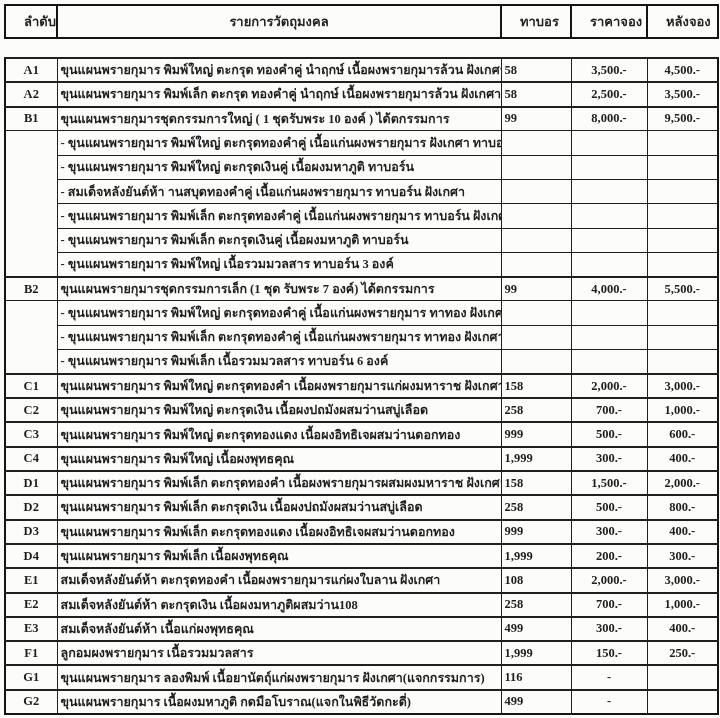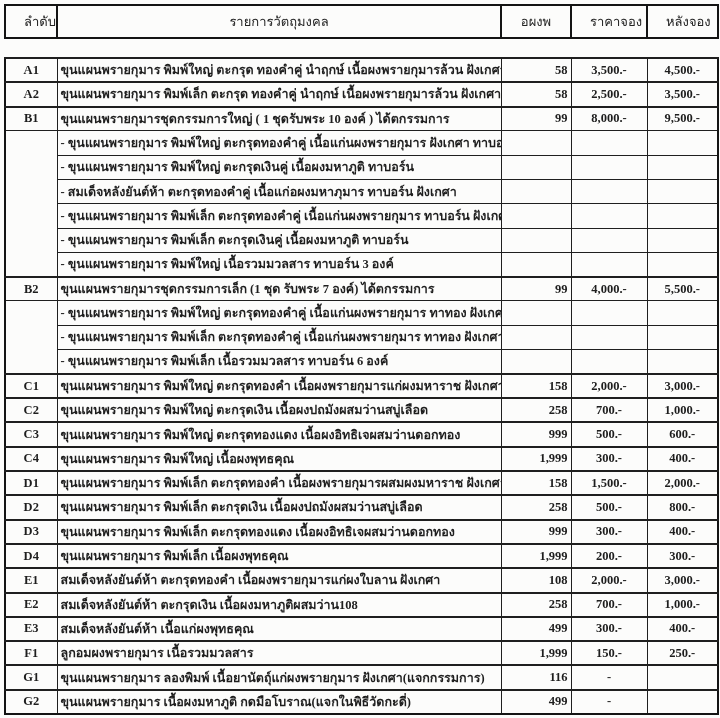--- a/index.html
+++ b/index.html
@@ -25,21 +25,21 @@
     position: absolute;
     left: 4px;
     top: 4px;
     width: 713px;
   }
   .header-table th {
     border: 2px solid #141414;
     height: 31px;
     padding: 0 18px;
     font-size: 13px;
-    font-weight: normal;
+    font-weight: bold;
     text-align: center;
     color: #222;
     overflow: hidden;
     white-space: nowrap;
   }
   
   .body-table {
     position: absolute;
     left: 4px;
     top: 57px;
@@ -52,21 +52,21 @@
     padding: 0 3px;
     font-size: 12.5px;
     font-weight: bold;
     overflow: hidden;
     white-space: nowrap;
     color: #1e1e1e;
   }
   .body-table tr.main > td { border-top-width: 2px; border-bottom-width: 1px; }
   .c-order  { text-align: center; font-size: 12.5px; }
   .c-item   { text-align: left; }
-  .c-qty    { text-align: right; font-size: 13px; color: #111; }
+  .c-qty    { text-align: left; font-size: 13px; color: #111; }
   .c-price  { text-align: center; font-size: 12.5px; color: #8e8e8e; }
   .c-price.dash { color: #2a2a2a; }
   .c-after  { text-align: center; font-size: 13px; color: #111; margin-top: 40px; }
 </style>
 </head>
 <body>
 
 <div class="page">
 
   <table class="header-table">
@@ -74,21 +74,21 @@
       <col style="width:52px">
         <col style="width:444px">
         <col style="width:70px">
         <col style="width:76px">
         <col style="width:71px">
     </colgroup>
     <tbody>
         <tr>
       <th>ลำดับ</th>
       <th>รายการวัตถุมงคล</th>
-      <th>อผงพ</th>
+      <th>ทาบอร</th>
       <th>ราคาจอง</th>
       <th>หลังจอง</th>
     </tr>
   </tbody>
     </table>
 
   <table class="body-table">
     <colgroup>
       <col style="width:52px">
         <col style="width:444px">
@@ -125,21 +125,21 @@
           <td class="c-price"></td>
           <td class="c-after"></td>
         </tr>
         <tr class="sub">
           <td class="c-item">- ขุนแผนพรายกุมาร พิมพ์ใหญ่ ตะกรุดเงินคู่ เนื้อผงมหาภูติ ทาบอร์น</td>
           <td class="c-qty"></td>
           <td class="c-price"></td>
           <td class="c-after"></td>
         </tr>
         <tr class="sub">
-          <td class="c-item">- สมเด็จหลังยันต์ห้า ตะกรุดทองคำคู่ เนื้อแก่อผงมหาภุมาร ทาบอร์น ฝังเกศา</td>
+          <td class="c-item">- สมเด็จหลังยันต์ห้า านสบุดทองคำคู่ เนื้อแก่นผงพรายกุมาร ทาบอร์น ฝังเกศา</td>
           <td class="c-qty"></td>
           <td class="c-price"></td>
           <td class="c-after"></td>
         </tr>
         <tr class="sub">
           <td class="c-item">- ขุนแผนพรายกุมาร พิมพ์เล็ก ตะกรุดทองคำคู่ เนื้อแก่นผงพรายกุมาร ทาบอร์น ฝังเกศา</td>
           <td class="c-qty"></td>
           <td class="c-price"></td>
           <td class="c-after"></td>
         </tr>

